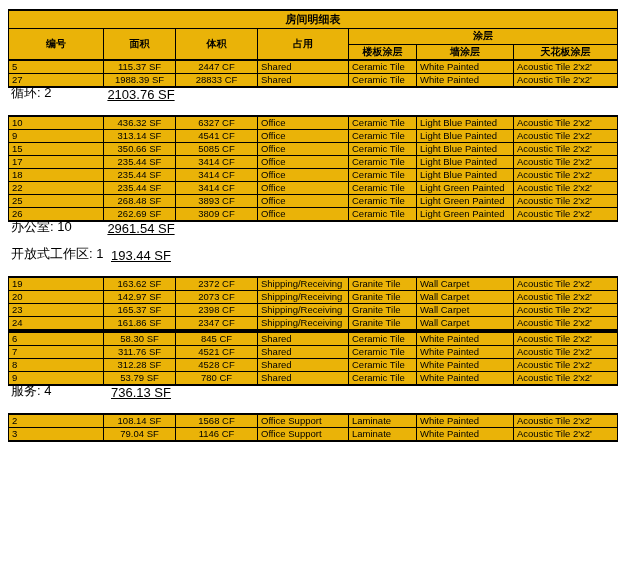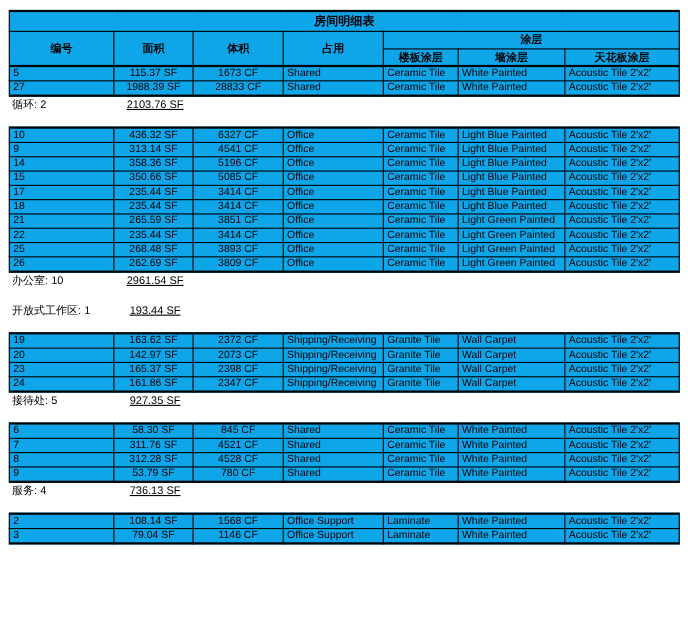--- a/index.html
+++ b/index.html
@@ -14,21 +14,21 @@
     overflow: hidden;
     font-family: "Liberation Sans", "DejaVu Sans", sans-serif;
   }
   table.block {
     border-collapse: collapse;
     table-layout: fixed;
     width: 609px;
     border: 1px solid #000;
     border-top: 2px solid #000;
     border-bottom: 2px solid #000;
-    background: #0ea5e9;
+    background: #eab308;
   }
   table.block th, table.block td {
     border: 1px solid #000;
     overflow: hidden;
     white-space: nowrap;
     vertical-align: middle;
   }
   tr.title-row th {
     height: 18px;
     font-size: 11px;
@@ -48,22 +48,22 @@
     font-size: 9.5px;
     line-height: 12px;
     padding: 0 3px;
   }
   .al { text-align: left; }
   .ac { text-align: center; }
   .gfooter {
     width: 609px;
     height: 14px;
     display: flex;
-    align-items: center;
-    font-size: 10px;
+    align-items: flex-end;
+    font-size: 13px;
     margin-bottom: 13px;
   }
   .gfooter .flabel { width: 97px; padding-left: 3px; }
   .gfooter .ftotal { width: 72px; text-align: center; text-decoration: underline; }
 </style>
 </head>
 <body>
 
 <div class="sheet">
 
@@ -91,21 +91,21 @@
       <tr class="hrow2">
         <th>楼板涂层</th>
         <th>墙涂层</th>
         <th>天花板涂层</th>
       </tr>
     </thead>
     <tbody id="group-0-body">
         <tr class="data-row">
           <td class="c al">5</td>
           <td class="c ac">115.37 SF</td>
-          <td class="c ac">1673 CF</td>
+          <td class="c ac">2447 CF</td>
           <td class="c al">Shared</td>
           <td class="c al">Ceramic Tile</td>
           <td class="c al">White Painted</td>
           <td class="c al">Acoustic Tile 2'x2'</td>
         </tr>
         <tr class="data-row">
           <td class="c al">27</td>
           <td class="c ac">1988.39 SF</td>
           <td class="c ac">28833 CF</td>
           <td class="c al">Shared</td>
@@ -144,29 +144,20 @@
           <tr class="data-row">
             <td class="c al">9</td>
             <td class="c ac">313.14 SF</td>
             <td class="c ac">4541 CF</td>
             <td class="c al">Office</td>
             <td class="c al">Ceramic Tile</td>
             <td class="c al">Light Blue Painted</td>
             <td class="c al">Acoustic Tile 2'x2'</td>
           </tr>
           <tr class="data-row">
-            <td class="c al">14</td>
-            <td class="c ac">358.36 SF</td>
-            <td class="c ac">5196 CF</td>
-            <td class="c al">Office</td>
-            <td class="c al">Ceramic Tile</td>
-            <td class="c al">Light Blue Painted</td>
-            <td class="c al">Acoustic Tile 2'x2'</td>
-          </tr>
-          <tr class="data-row">
             <td class="c al">15</td>
             <td class="c ac">350.66 SF</td>
             <td class="c ac">5085 CF</td>
             <td class="c al">Office</td>
             <td class="c al">Ceramic Tile</td>
             <td class="c al">Light Blue Painted</td>
             <td class="c al">Acoustic Tile 2'x2'</td>
           </tr>
           <tr class="data-row">
             <td class="c al">17</td>
@@ -177,29 +168,20 @@
             <td class="c al">Light Blue Painted</td>
             <td class="c al">Acoustic Tile 2'x2'</td>
           </tr>
           <tr class="data-row">
             <td class="c al">18</td>
             <td class="c ac">235.44 SF</td>
             <td class="c ac">3414 CF</td>
             <td class="c al">Office</td>
             <td class="c al">Ceramic Tile</td>
             <td class="c al">Light Blue Painted</td>
-            <td class="c al">Acoustic Tile 2'x2'</td>
-          </tr>
-          <tr class="data-row">
-            <td class="c al">21</td>
-            <td class="c ac">265.59 SF</td>
-            <td class="c ac">3851 CF</td>
-            <td class="c al">Office</td>
-            <td class="c al">Ceramic Tile</td>
-            <td class="c al">Light Green Painted</td>
             <td class="c al">Acoustic Tile 2'x2'</td>
           </tr>
           <tr class="data-row">
             <td class="c al">22</td>
             <td class="c ac">235.44 SF</td>
             <td class="c ac">3414 CF</td>
             <td class="c al">Office</td>
             <td class="c al">Ceramic Tile</td>
             <td class="c al">Light Green Painted</td>
             <td class="c al">Acoustic Tile 2'x2'</td>
@@ -274,24 +256,20 @@
             <td class="c al">24</td>
             <td class="c ac">161.86 SF</td>
             <td class="c ac">2347 CF</td>
             <td class="c al">Shipping/Receiving</td>
             <td class="c al">Granite Tile</td>
             <td class="c al">Wall Carpet</td>
             <td class="c al">Acoustic Tile 2'x2'</td>
           </tr>
         </tbody>
       </table>
-      <div class="gfooter">
-        <span class="flabel">接待处: 5</span>
-        <span class="ftotal">927.35 SF</span>
-      </div>
       <table class="block">
         <colgroup>
           <col style="width: 95px;">
           <col style="width: 72px;">
           <col style="width: 82px;">
           <col style="width: 91px;">
           <col style="width: 68px;">
           <col style="width: 97px;">
           <col style="width: 104px;">
         </colgroup>

